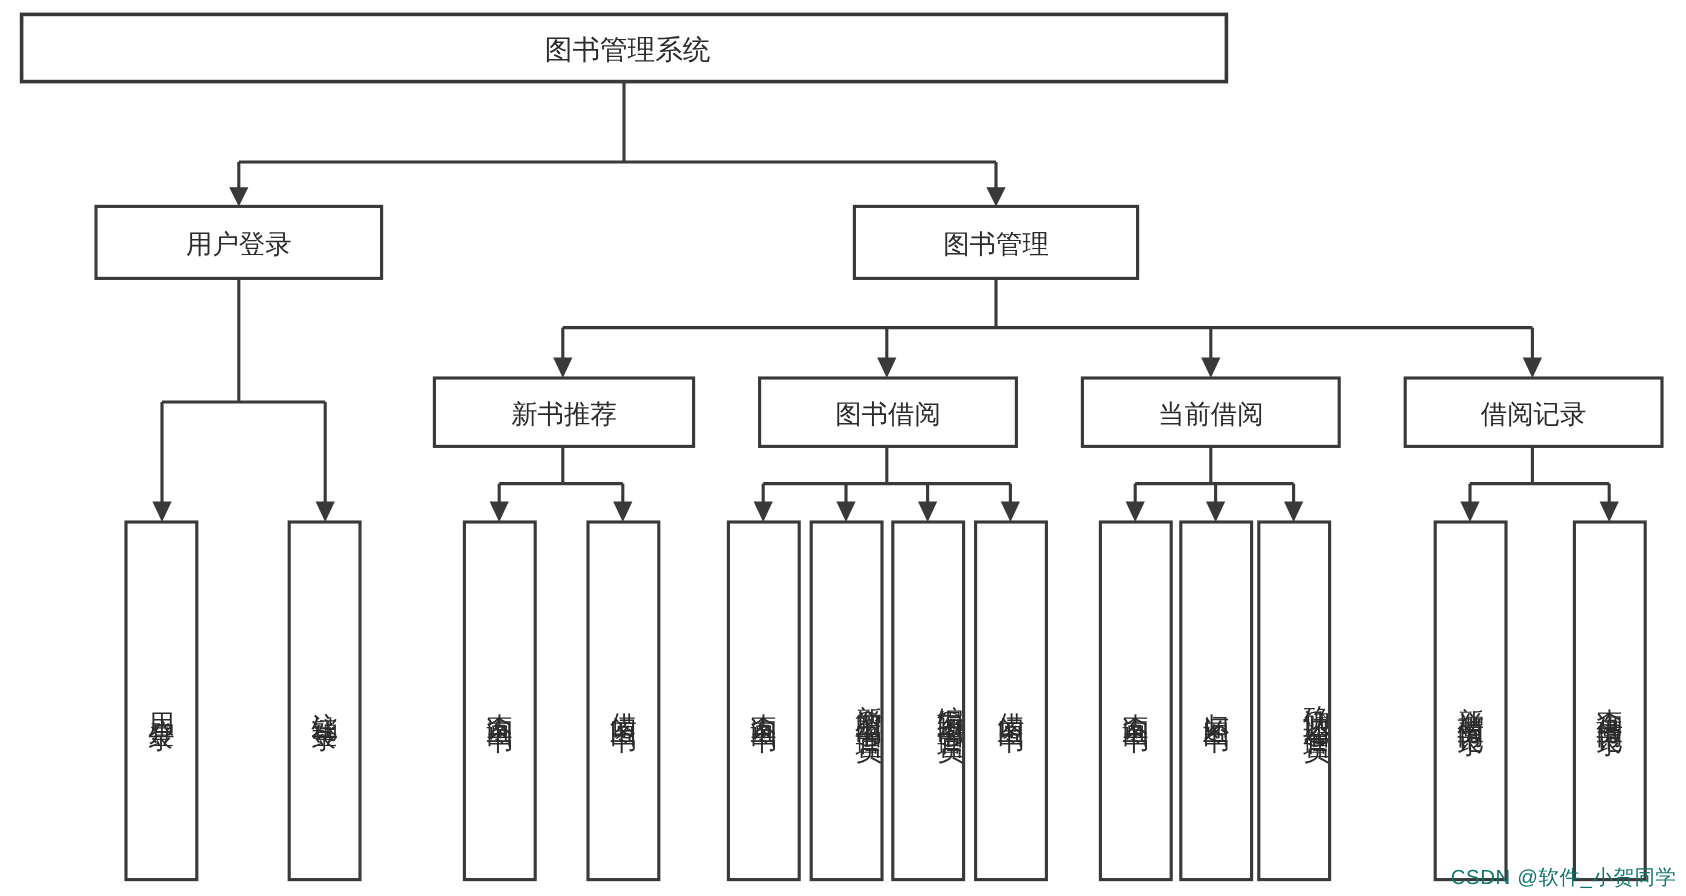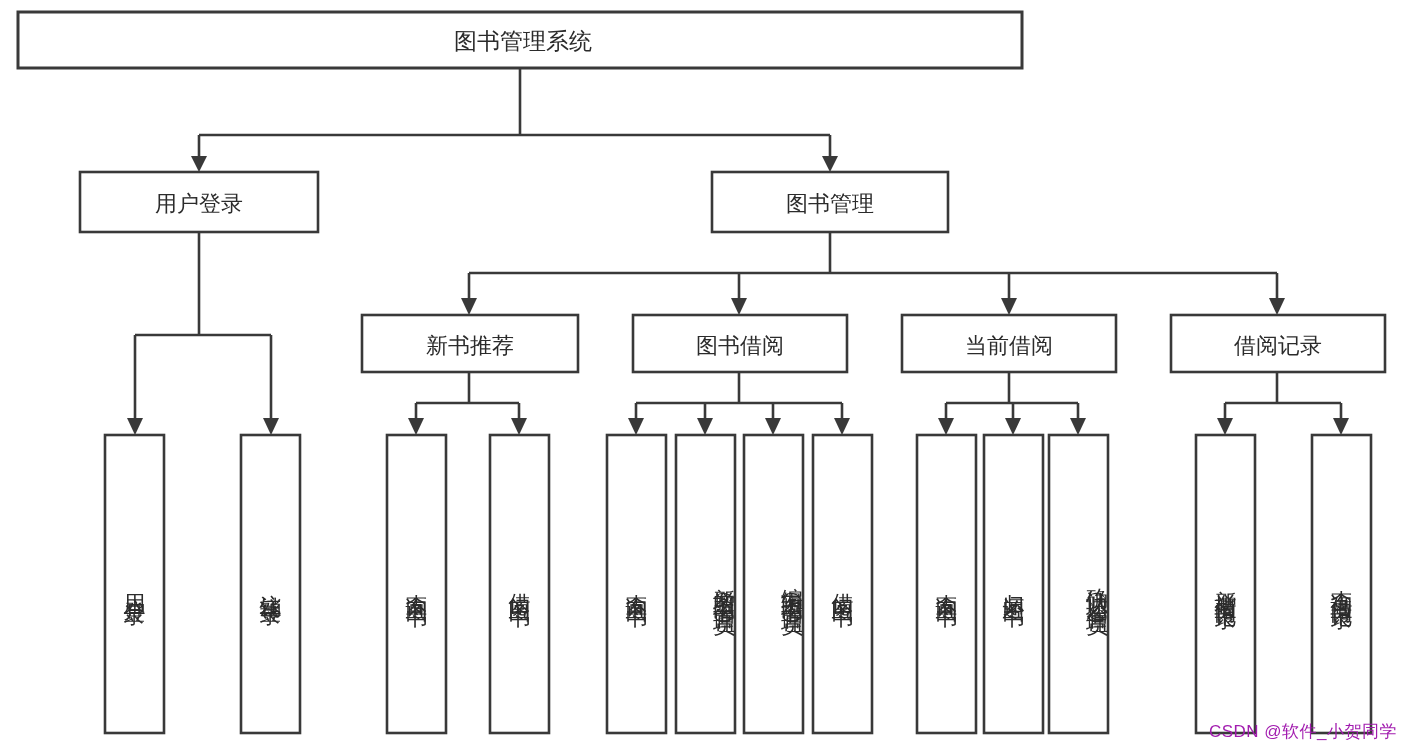--- a/index.html
+++ b/index.html
@@ -65,21 +65,21 @@
     color: #2b2b2b;
     white-space: nowrap;
     pointer-events: none;
   }
   .watermark {
     position: absolute;
     right: 8px;
     bottom: 4px;
     font-family: "Liberation Sans", "DejaVu Sans", sans-serif;
     font-size: 17px;
-    color: #a21caf;
+    color: #0f766e;
     white-space: nowrap;
     letter-spacing: 0.5px;
   }
 </style>
 </head>
 <body>
 
 <div id="diagram-root">
 
   <svg class="diagram-canvas" viewBox="0 0 1405 747" xmlns="http://www.w3.org/2000/svg">

